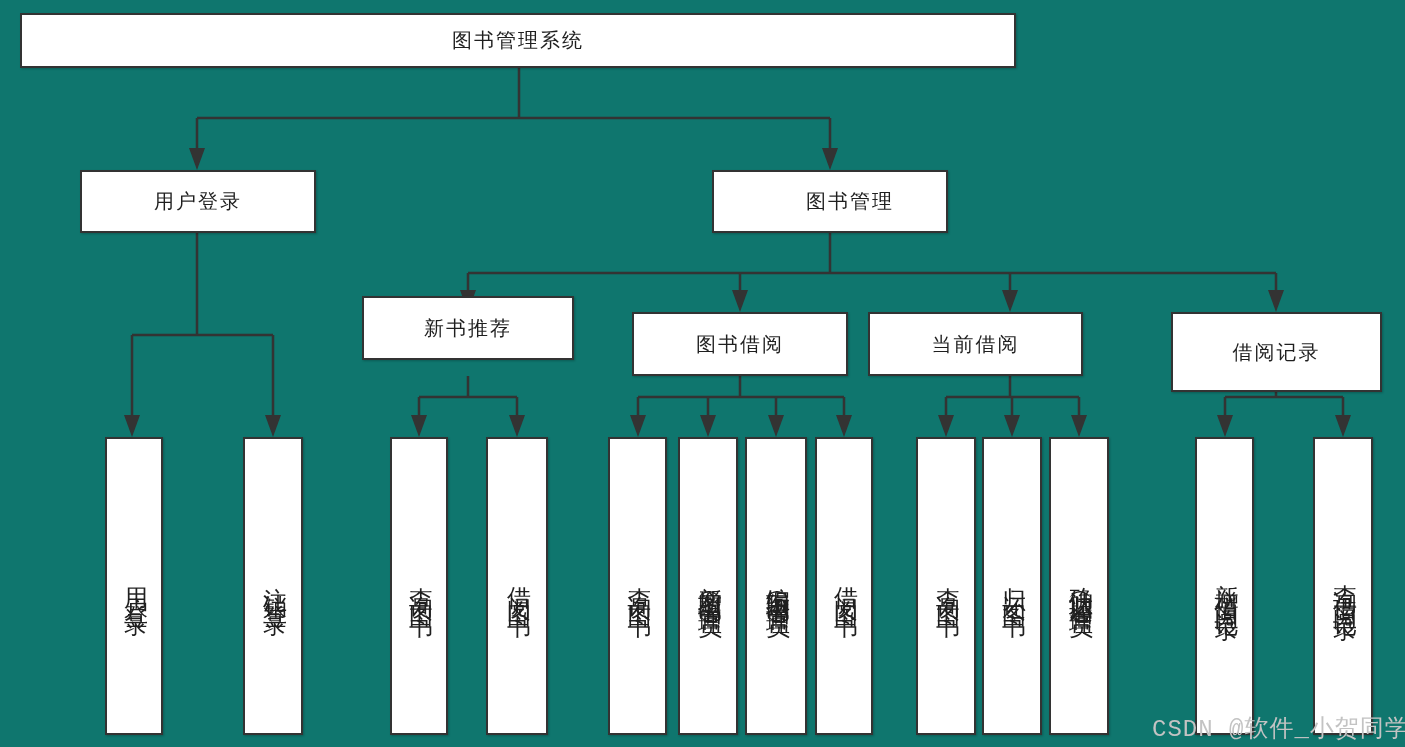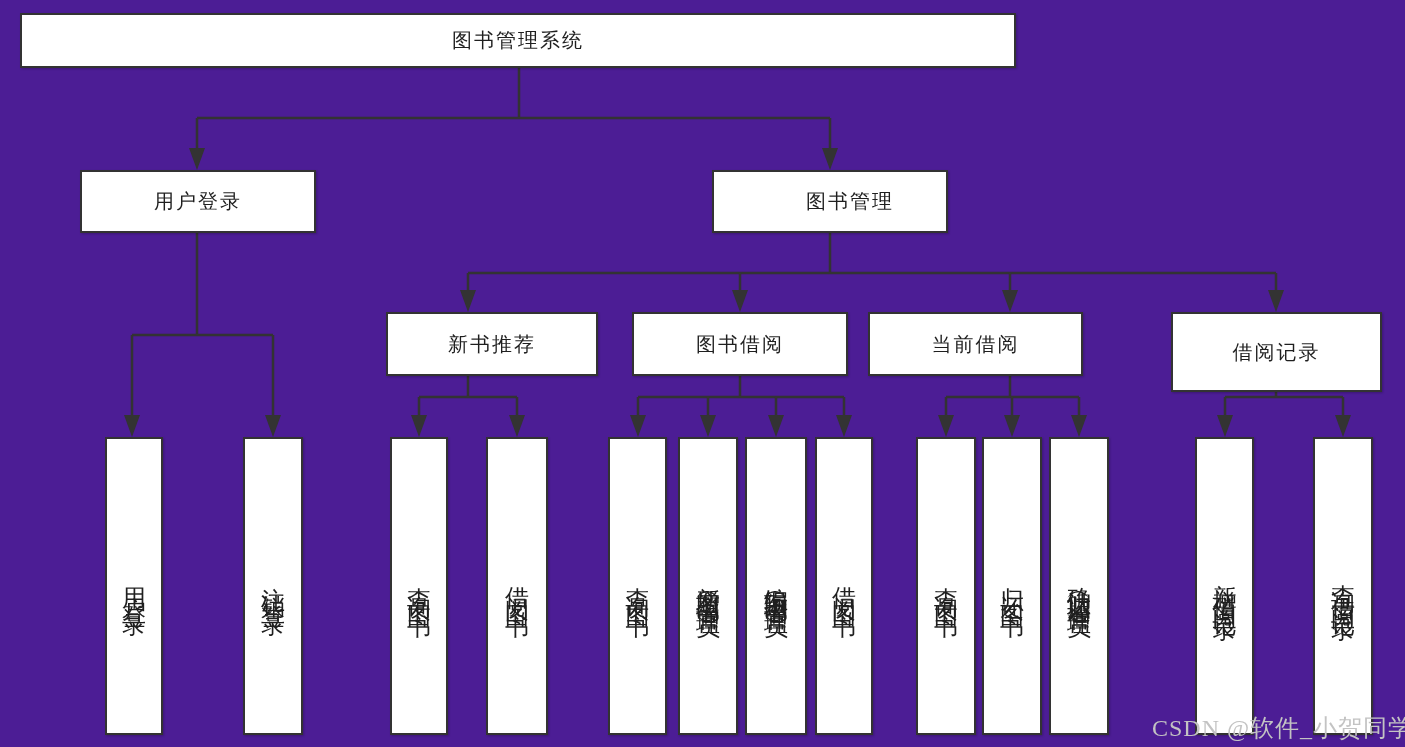--- a/index.html
+++ b/index.html
@@ -1,21 +1,21 @@
 <!DOCTYPE html>
 <html><head>
 <meta charset="utf-8">
 <style>
   html, body { margin: 0; padding: 0; background: #ffffff; }
   .canvas {
     position: relative;
     width: 1405px;
     height: 747px;
-    background: #4c1d95;
-    font-family: Liberation Serif, serif;
+    background: #0f766e;
+    font-family: Liberation Mono, monospace;
     overflow: hidden;
   }
   .connectors {
     position: absolute;
     left: 0; top: 0;
     width: 1405px; height: 747px;
     z-index: 1;
   }
   .box {
     position: absolute;
@@ -124,21 +124,21 @@
       <polygon points="1217,415 1233,415 1225,437"></polygon>
       <polygon points="1335,415 1351,415 1343,437"></polygon>
     </g>
   </svg>
 
   <div class="box hbox" style="left:20px; top:13px; width:996px; height:55px;">图书管理系统</div>
 
   <div class="box hbox" style="left:80px; top:170px; width:236px; height:63px;">用户登录</div>
   <div class="box hbox" style="left:712px; top:170px; width:236px; height:63px;padding-left:40px;">图书管理</div>
 
-  <div class="box hbox" style="left:362px; top:312px; width:212px; height:64px;margin-left:24px;">新书推荐</div>
+  <div class="box hbox" style="left:362px; top:296px; width:212px; height:64px;">新书推荐</div>
   <div class="box hbox" style="left:632px; top:312px; width:216px; height:64px;">图书借阅</div>
   <div class="box hbox" style="left:868px; top:312px; width:215px; height:64px;">当前借阅</div>
   <div class="box hbox" style="left:1171px; top:312px; width:211px; height:80px;">借阅记录</div>
 
   <div class="box vbox" style="left:105px; top:437px; width:58px; height:298px;">用户登录</div>
   <div class="box vbox" style="left:243px; top:437px; width:60px; height:298px;">注销登录</div>
 
   <div class="box vbox" style="left:390px; top:437px; width:58px; height:298px;">查询图书</div>
   <div class="box vbox" style="left:486px; top:437px; width:62px; height:298px;">借阅图书</div>
 

